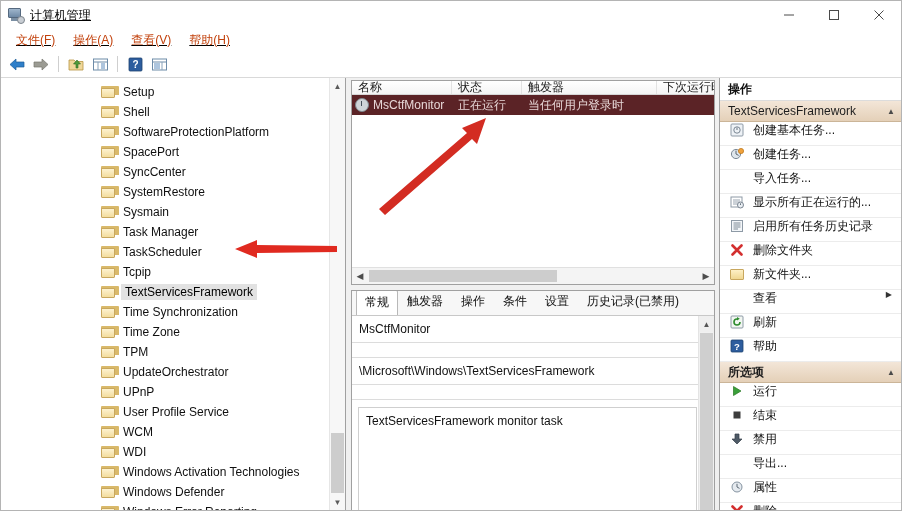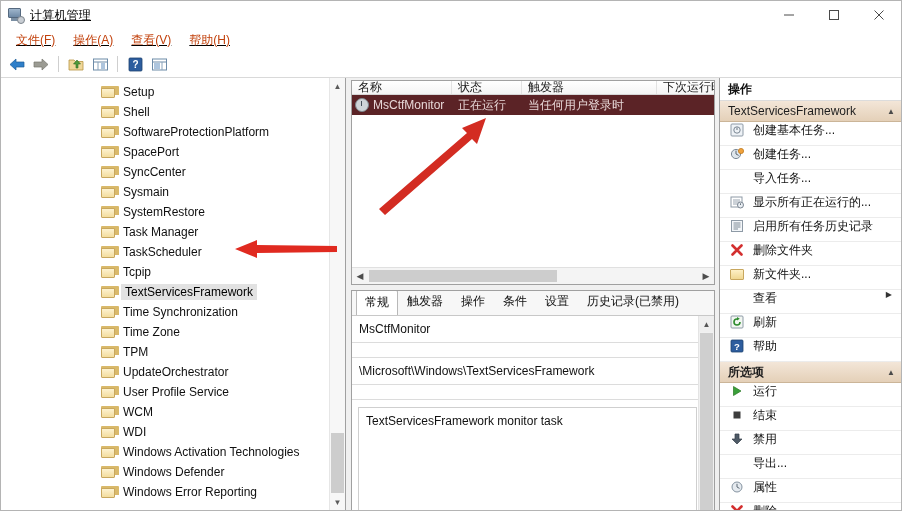--- a/index.html
+++ b/index.html
@@ -606,34 +606,34 @@
               <span class="tab"></span>
               <span class="bodyf"></span>
             </span>
             <span class="tree-label">SyncCenter</span>
           </div>
           <div class="tree-row">
             <span class="folder">
               <span class="tab"></span>
               <span class="bodyf"></span>
             </span>
+            <span class="tree-label">SystemRestore</span>
+          </div>
+          <div class="tree-row">
+            <span class="folder">
+              <span class="tab"></span>
+              <span class="bodyf"></span>
+            </span>
             <span class="tree-label">Sysmain</span>
           </div>
           <div class="tree-row">
             <span class="folder">
               <span class="tab"></span>
               <span class="bodyf"></span>
             </span>
-            <span class="tree-label">SystemRestore</span>
-          </div>
-          <div class="tree-row">
-            <span class="folder">
-              <span class="tab"></span>
-              <span class="bodyf"></span>
-            </span>
             <span class="tree-label">Task Manager</span>
           </div>
           <div class="tree-row">
             <span class="folder">
               <span class="tab"></span>
               <span class="bodyf"></span>
             </span>
             <span class="tree-label">TaskScheduler</span>
           </div>
           <div class="tree-row">
@@ -670,20 +670,27 @@
               <span class="bodyf"></span>
             </span>
             <span class="tree-label">TPM</span>
           </div>
           <div class="tree-row">
             <span class="folder">
               <span class="tab"></span>
               <span class="bodyf"></span>
             </span>
             <span class="tree-label">UpdateOrchestrator</span>
+          </div>
+          <div class="tree-row">
+            <span class="folder">
+              <span class="tab"></span>
+              <span class="bodyf"></span>
+            </span>
+            <span class="tree-label">UPnP</span>
           </div>
           <div class="tree-row">
             <span class="folder">
               <span class="tab"></span>
               <span class="bodyf"></span>
             </span>
             <span class="tree-label">User Profile Service</span>
           </div>
           <div class="tree-row">
             <span class="folder">

